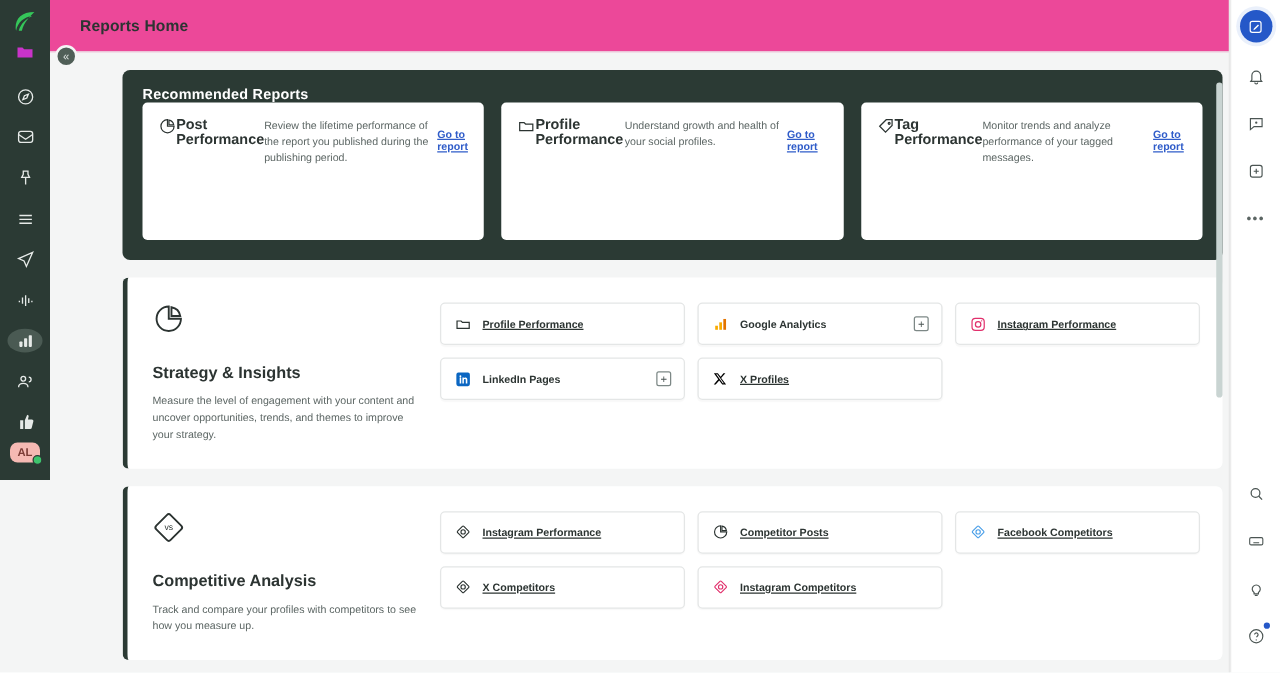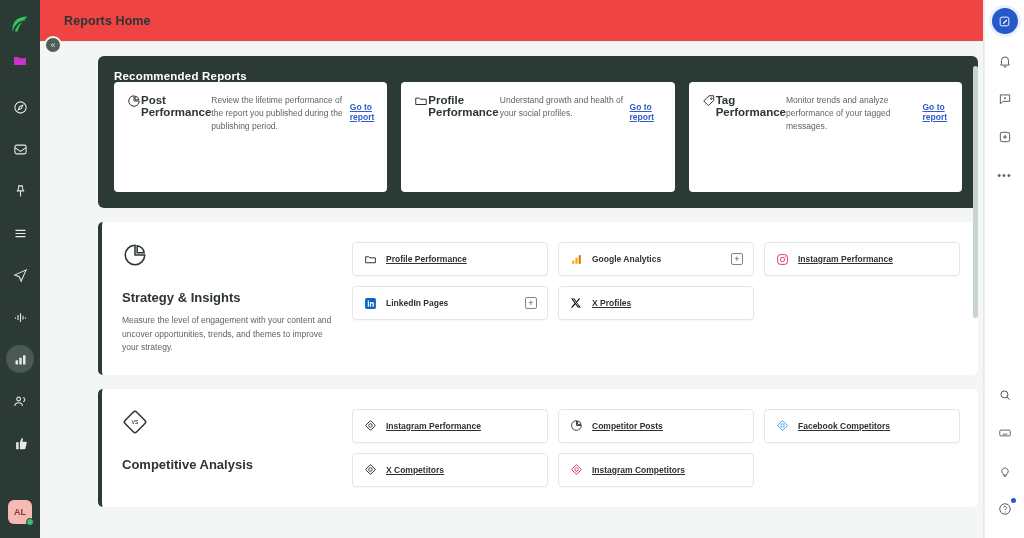--- a/index.html
+++ b/index.html
@@ -6,21 +6,21 @@
   html, body {
     width: 1024px; height: 538px;
     overflow: hidden;
     font-family: "Liberation Sans", sans-serif;
     background: #ffffff;
   }
   .app { position: relative; width: 1024px; height: 538px; display: flex; background:#f4f5f5; }
 
   
   .left-rail {
-    width: 40px; height: 538px;
+    width: 40px; height: 384px;
     background: #2b3a34;
     display: flex; flex-direction: column; align-items: center;
     flex: 0 0 40px;
     position: relative; z-index: 5;
   }
   .rail-logo { width: 40px; height: 40px; display:flex; align-items:center; justify-content:center; margin-top:4px; }
   .rail-folder { width: 40px; height: 34px; display:flex; align-items:center; justify-content:center; margin-bottom: 8px;}
   .rail-icon {
     width: 28px; height: 28px; margin: 7px 0;
     display: flex; align-items: center; justify-content: center;
@@ -46,21 +46,21 @@
     width: 18px; height: 18px; border-radius: 50%;
     background: #4f5e57; color: #dfe5e2;
     display: flex; align-items: center; justify-content: center;
     font-size: 9px; z-index: 30;
     border: 2px solid #f4f5f5;
   }
 
   
   .center { flex: 1 1 auto; height: 538px; display: flex; flex-direction: column; background: #f4f5f5; min-width:0; position:relative; }
   .topbar {
-    height: 42px; background: #ef4444;
+    height: 42px; background: #ec4899;
     display: flex; align-items: center;
     padding-left: 24px;
     flex: 0 0 42px;
     border-bottom: 1px solid #eceded;
   }
   .topbar-title { font-size: 12.5px; font-weight: bold; color: #2c3432; letter-spacing: .1px; }
 
   .scroll-area {
     flex: 1 1 auto; position: relative; overflow: hidden;
     background: #f4f5f5;
@@ -362,20 +362,21 @@
 
         <div class="section-card">
           <div class="section-left">
             <div class="section-icon">
               <svg width="26" height="26" viewBox="0 0 24 24" fill="none" stroke="currentColor" stroke-width="1.4">
                 <rect x="4.5" y="4.5" width="15" height="15" rx="2" transform="rotate(45 12 12)"></rect>
                 <text x="12" y="14.2" font-size="6.4" text-anchor="middle" fill="currentColor" stroke="none" font-family="Liberation Sans, sans-serif">vs</text>
               </svg>
             </div>
             <div class="section-title">Competitive Analysis</div>
+            <div class="section-desc">Track and compare your profiles with competitors to see how you measure up.</div>
           </div>
           <div class="tiles">
 
             <div class="tile">
               <span class="tile-icon">
                 <svg width="13" height="13" viewBox="0 0 24 24" fill="none" stroke="#2c3432" stroke-width="1.7">
                     <rect x="5.5" y="5.5" width="13" height="13" rx="1.5" transform="rotate(45 12 12)"></rect>
                     <circle cx="12" cy="12" r="3.2"></circle>
                   </svg>
               </span>

